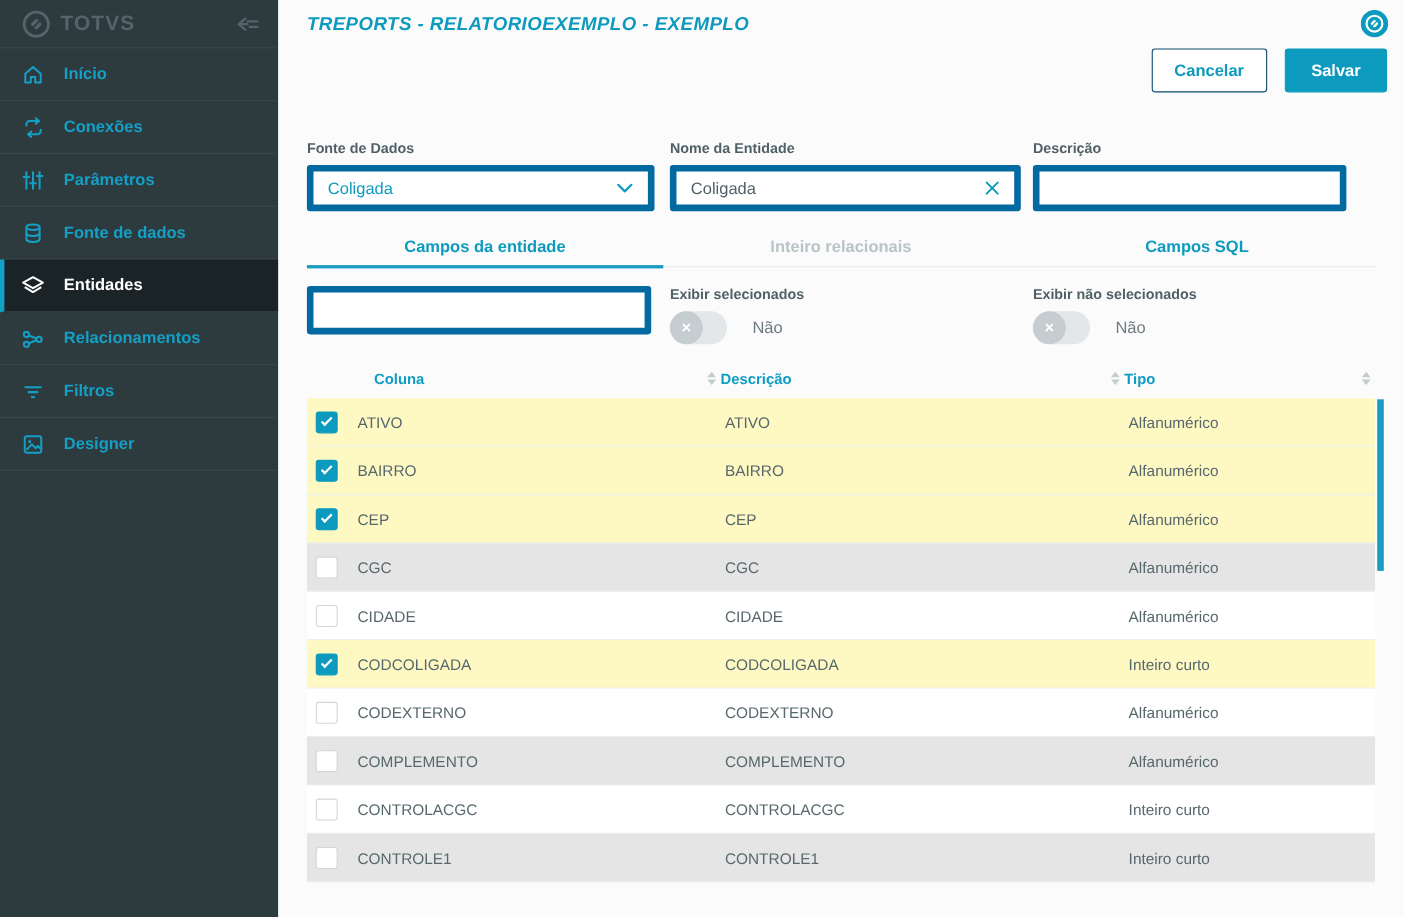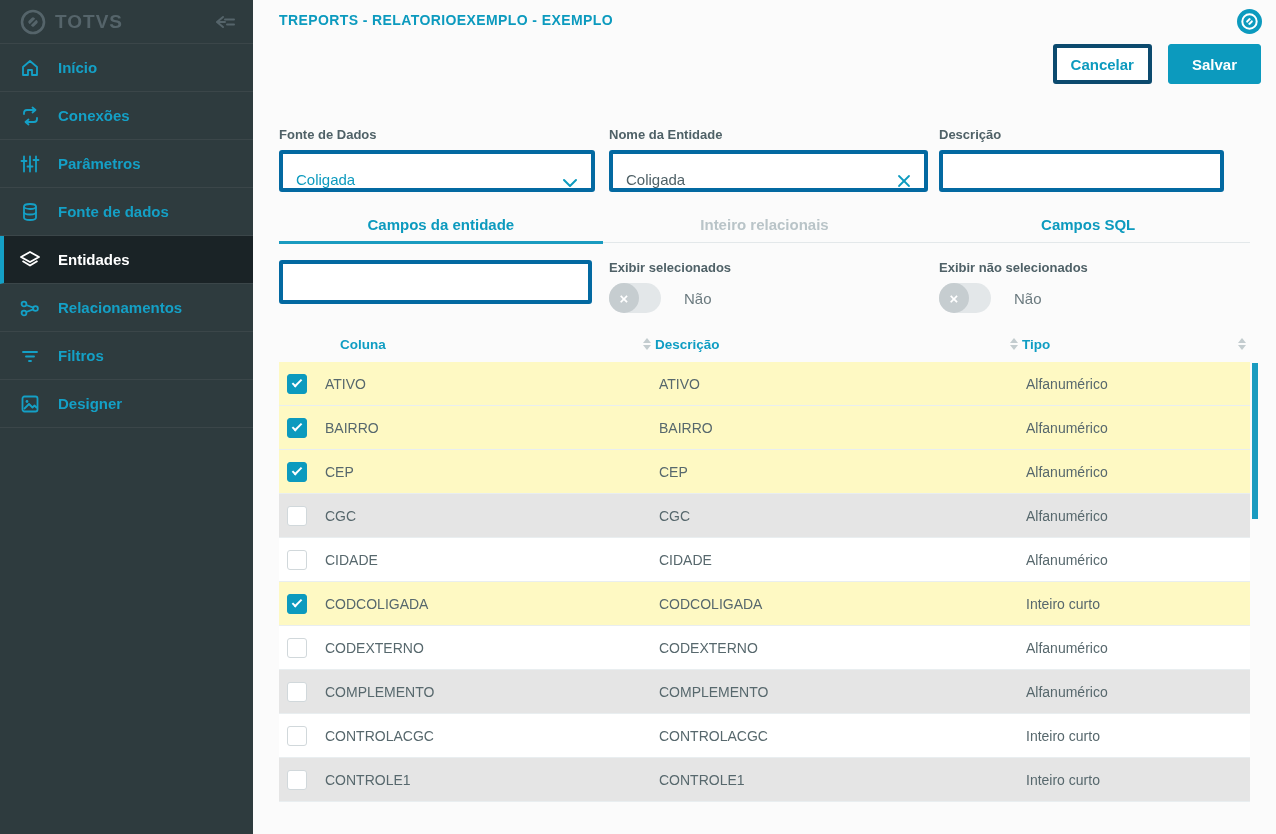--- a/index.html
+++ b/index.html
@@ -15,36 +15,36 @@
   .logo-text { font-size:19px; font-weight:bold; letter-spacing:1px; color:#55646a; }
   .collapse-btn { color:#55646a; cursor:pointer; display:flex; }
   .nav-item { height:48px; border-bottom:1px solid #3b4649; display:flex; align-items:center;
               gap:17px; padding-left:19px; color:#14a0c6; font-weight:bold; font-size:15px; cursor:pointer; }
   .nav-item .nicon { width:22px; height:22px; display:flex; align-items:center; justify-content:center; }
   .nav-item.active { background:#1a2326; color:#ffffff; border-left:4px solid #14a0c6; padding-left:15px; }
 
   
   .main { flex:1; position:relative; background:#fbfbfb; }
   .topbar { display:flex; align-items:flex-start; justify-content:space-between; padding:9px 14px 0 26px; }
-  .page-title { color:#0c9abe; font-size:14px; font-weight:bold; letter-spacing:.4px; padding-top:3px; }
+  .page-title { color:#0c9abe; font-size:17px; font-weight:bold; letter-spacing:.4px; padding-top:3px;font-style:italic; }
   .brand-badge { width:25px; height:25px; cursor:pointer; }
 
   .actions { display:flex; justify-content:flex-end; gap:16px; padding:10px 15px 0 0; }
   .btn { height:40px; border-radius:3px; font-size:15px; font-weight:bold; cursor:pointer;
          font-family:"Liberation Sans", sans-serif; }
-  .btn-cancel { background:#ffffff; border:4px solid #0c4a6e; color:#0c9abe; padding:0 14px; }
+  .btn-cancel { background:#ffffff; border:1px solid #0c4a6e; color:#0c9abe; padding:0 20px; }
   .btn-save { background:#0c9abe; border:1px solid #0c9abe; color:#ffffff; padding:0 23px; }
 
   .content { padding:0 26px; }
   .grid3 { display:grid; grid-template-columns:330px 330px 311px; }
 
   .form-row { margin-top:43px; }
   .f-label { display:block; font-size:13px; font-weight:bold; color:#4f6167; margin-bottom:8px; }
-  .f-box { height:42px; border:4px solid #0369a1; border-radius:3px; background:#ffffff;
-           display:flex; align-items:flex-end; padding:0 13px; font-size:15px; color:#4f6167; }
+  .f-box { height:42px; border:6px solid #0369a1; border-radius:3px; background:#ffffff;
+           display:flex; align-items:center; padding:0 13px; font-size:15px; color:#4f6167; }
   .f-box.w1 { width:316px; } .f-box.w2 { width:319px; } .f-box.w3 { width:285px; }
   .f-box input { border:none; outline:none; flex:1; font-size:15px; color:#4f6167;
                  font-family:"Liberation Sans", sans-serif; background:transparent; min-width:0; }
   .select-box { justify-content:space-between; cursor:pointer; }
   .select-value { color:#0c9abe; }
   .icon-btn { display:flex; align-items:center; cursor:pointer; }
 
   .tabs { display:grid; grid-template-columns:1fr 1fr 1fr; margin-top:18px; border-bottom:1px solid #e3e8ea; }
   .tab { text-align:center; font-size:15px; font-weight:bold; padding:6px 0 9px; cursor:pointer; position:relative; }
   .tab.active { color:#0c9abe; }

